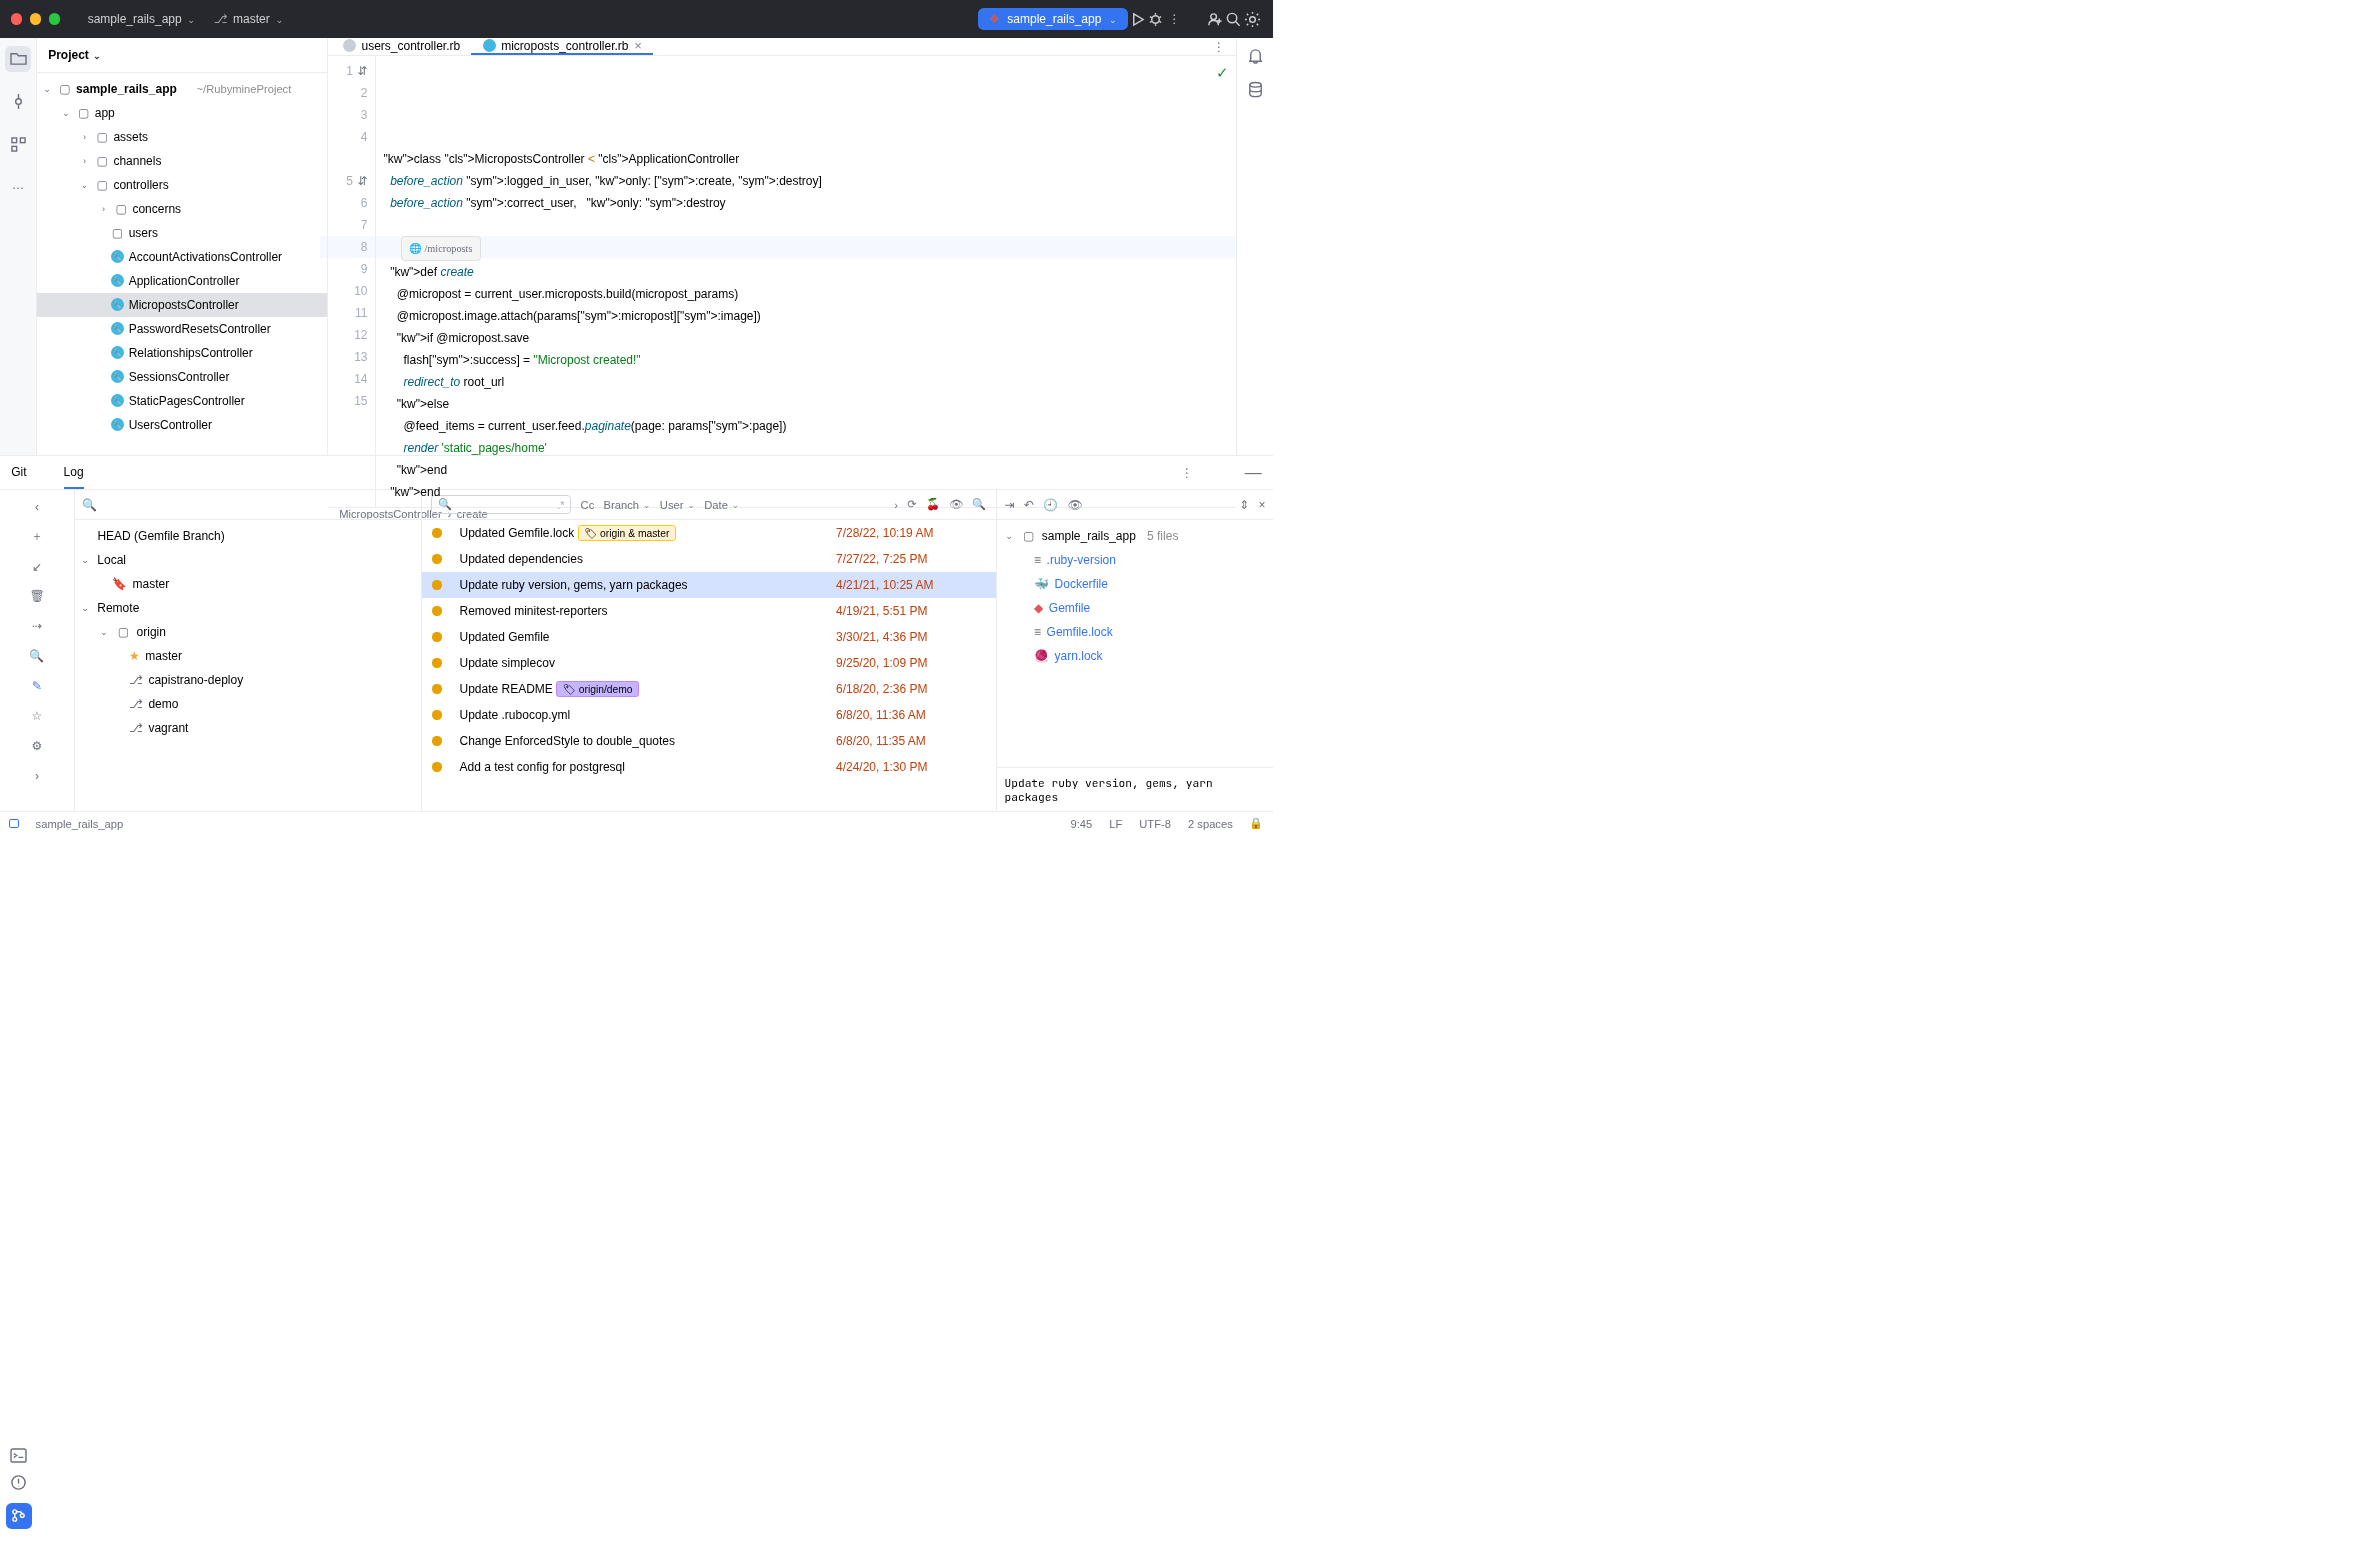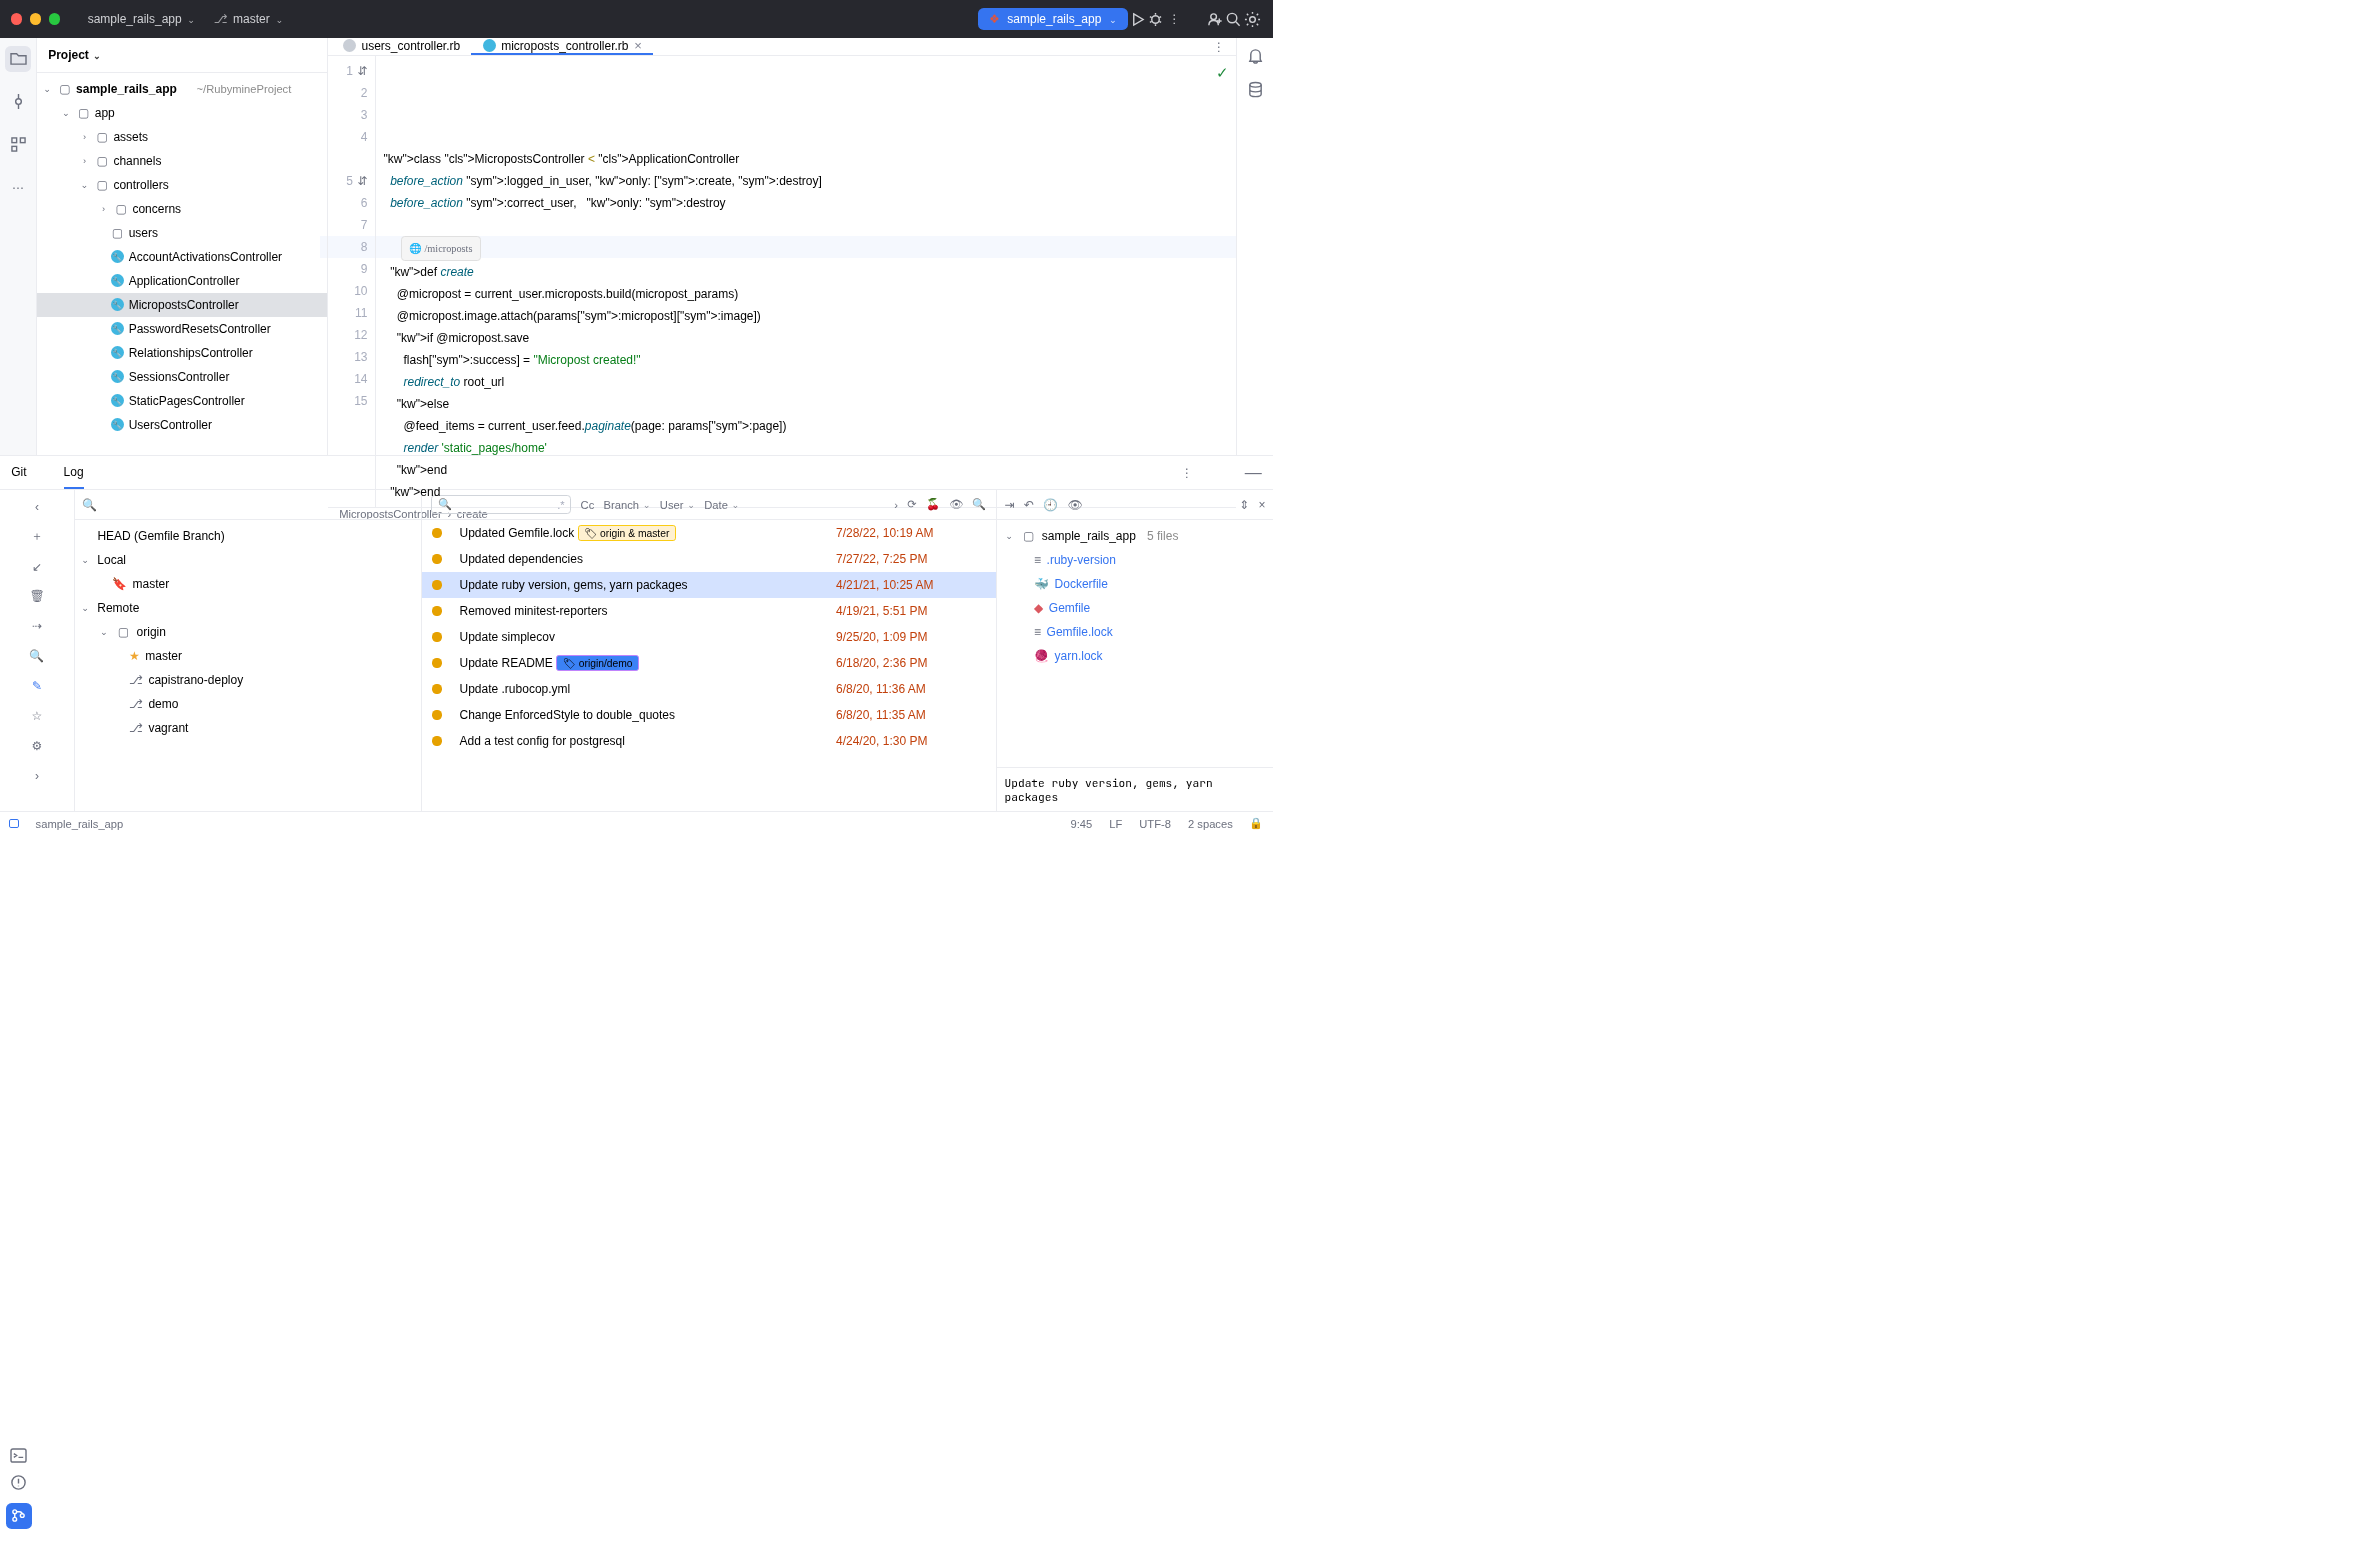--- a/index.html
+++ b/index.html
@@ -85,21 +85,21 @@
 .commits-filter .spacer { flex: 1; }
 .commit-list { flex: 1; overflow: auto; }
 .commit-row { display: flex; align-items: center; height: 26px; position: relative; }
 .commit-row.sel { background: #d4e2ff; }
 .graph { width: 30px; display: flex; justify-content: center; position: relative; }
 .graph::before { content: ''; position: absolute; top: 0; bottom: 0; width: 1.9px; background: #e6a100; }
 .graph .gdot { width: 9.3px; height: 9.3px; border-radius: 50%; background: #e6a100; z-index: 1; }
 .cmsg { flex: 1; padding-left: 7.5px; white-space: nowrap; overflow: hidden; }
 .ctag { display: inline-flex; align-items: center; padding: 0.9px 5.6px; border-radius: 2.8px; font-size: 10.3px; margin-right: 5.6px; }
 .ctag.yellow { background: #fff1d1; border: 0.9px solid #facc15; }
-.ctag.purple { background: #3b82f6; border: 0.9px solid #c084fc; }
+.ctag.purple { background: #c4b5fd; border: 0.9px solid #c084fc; }
 .cdate { width: 160px; color: #c2410c; }
 .changes { width: 276px; display: flex; flex-direction: column; }
 .ch-head { height: 30px; display: flex; align-items: center; padding: 0 7.5px; gap: 9.3px; border-bottom: 0.9px solid #ebecf0; color: #6c707e; }
 .ch-head .spacer { flex: 1; }
 .ch-tree { flex: 1; padding: 3.7px 0; color: #3574f0; }
 .ch-node { display: flex; align-items: center; height: 24px; gap: 5.6px; }
 .ch-msg { border-top: 0.9px solid #ebecf0; padding: 7.5px; font-family: 'JetBrains Mono', Menlo, monospace; font-size: 11.2px; }
 
 
 .status { height: 24px; border-top: 0.9px solid #ebecf0; display: flex; align-items: center; padding: 0 9.3px; gap: 17px; font-size: 11.2px; color: #6c707e; }
@@ -459,20 +459,27 @@
             <div class="graph">
               <div class="gdot"></div>
             </div>
             <div class="cmsg"><span>Removed minitest-reporters</span> </div>
             <div class="cdate">4/19/21, 5:51 PM</div>
           </div>
           <div class="commit-row">
             <div class="graph">
               <div class="gdot"></div>
             </div>
+            <div class="cmsg"><span>Updated Gemfile</span> </div>
+            <div class="cdate">3/30/21, 4:36 PM</div>
+          </div>
+          <div class="commit-row">
+            <div class="graph">
+              <div class="gdot"></div>
+            </div>
             <div class="cmsg"><span>Update simplecov</span> </div>
             <div class="cdate">9/25/20, 1:09 PM</div>
           </div>
           <div class="commit-row">
             <div class="graph">
               <div class="gdot"></div>
             </div>
             <div class="cmsg"><span>Update README</span> <span class="ctag purple">🏷 origin/demo</span></div>
             <div class="cdate">6/18/20, 2:36 PM</div>
           </div>

